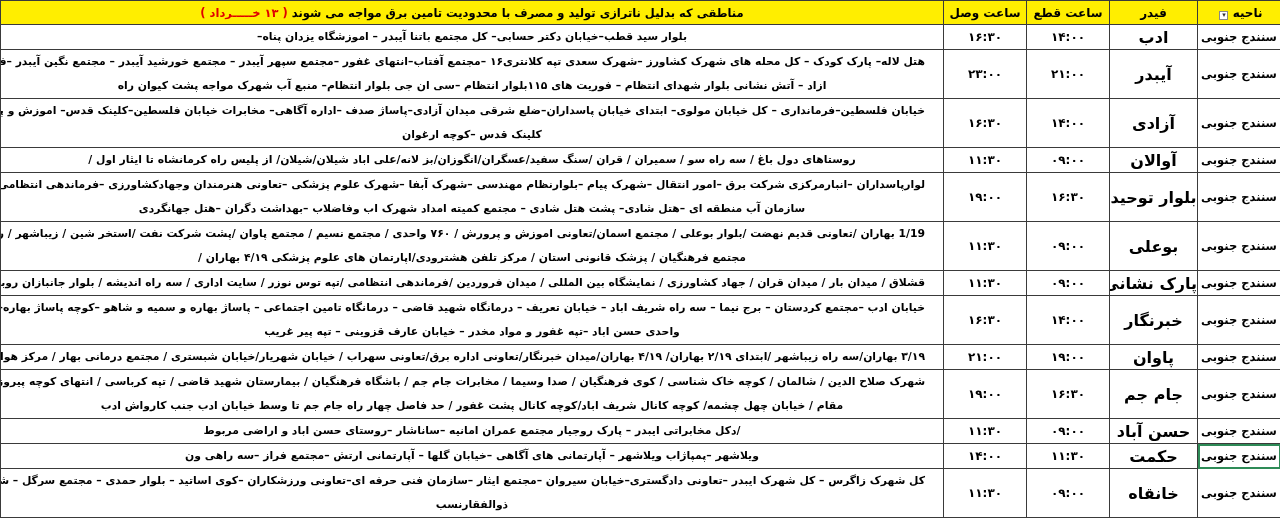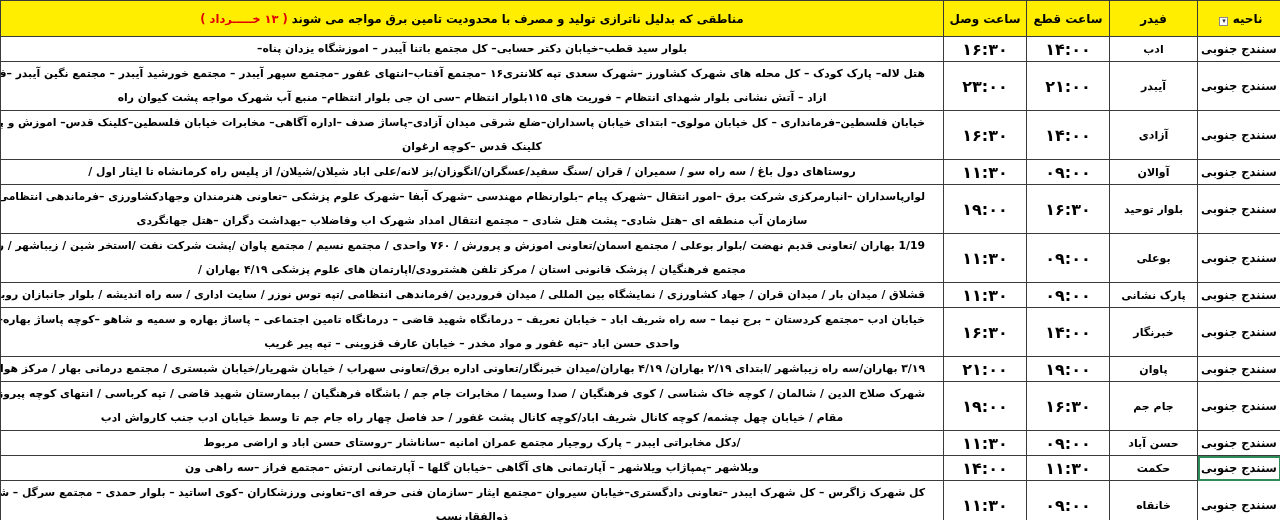--- a/index.html
+++ b/index.html
@@ -6,27 +6,27 @@
   html, body { width: 1280px; height: 520px; background: #ffffff; overflow: hidden; }
   body { font-family: "DejaVu Sans", sans-serif; color: #000; }
   table.sheet {
     width: 1280px; border-collapse: collapse; table-layout: fixed;
     direction: rtl; font-weight: bold;
   }
   table.sheet td, table.sheet th {
     border: 1px solid #3a3a3a; text-align: center; vertical-align: middle;
     overflow: hidden; white-space: nowrap;
   }
-  th { background: #ffee00; font-size: 12px; height: 36px; }
+  th { background: #ffee00; font-size: 12px; height: 24px; }
   th.areas { font-size: 11.5px; text-align: center; }
   th.areas .date { color: #e00000; }
   td { font-size: 11.5px; }
   td.region { font-size: 11.5px; }
-  td.feeder { font-size: 11px; }
-  td.time { font-size: 16px; letter-spacing: 0.5px; }
+  td.feeder { font-size: 16px; }
+  td.time { font-size: 12px; letter-spacing: 0.5px; }
   td.areas { text-align: right; padding: 0 18px; font-size: 10.8px; line-height: 24px; }
   td.areas div { white-space: nowrap; }
   td.areas div.center { text-align: center; }
   .filter-btn {
     display: inline-block; width: 9px; height: 9px; border: 1px solid #888;
     background: #fff; font-size: 7px; line-height: 7px; vertical-align: bottom;
     margin-left: 4px; color: #333;
   }
   td.region.selected { outline: 2px solid #2e8b57; outline-offset: -2px; }
 </style>
@@ -95,21 +95,21 @@
           <div>روستاهای دول باغ / سه راه سو / سمیران / قران /سنگ سفید/عسگران/انگوزان/بز لانه/علی اباد شیلان/شیلان/ از پلیس راه کرمانشاه تا ایثار اول /</div>
         </td>
       </tr>
       <tr style="height: 48px;">
         <td class="region">سنندج جنوبی</td>
         <td class="feeder">بلوار توحید</td>
         <td class="time">۱۶:۳۰</td>
         <td class="time">۱۹:۰۰</td>
         <td class="areas">
           <div>لوارپاسداران –انبارمرکزی شرکت برق –امور انتقال –شهرک پیام –بلوارنظام مهندسی –شهرک آبفا –شهرک علوم پزشکی –تعاونی هنرمندان وجهادکشاورزی –فرماندهی انتظامی سه راه شالمان –اداره منابع طبیعی–</div>
-          <div>سازمان آب منطقه ای –هتل شادی– پشت هتل شادی – مجتمع انتقال امداد شهرک اب وفاضلاب –بهداشت دگران –هتل جهانگردی</div>
+          <div>سازمان آب منطقه ای –هتل شادی– پشت هتل شادی – مجتمع کمیته امداد شهرک اب وفاضلاب –بهداشت دگران –هتل جهانگردی</div>
         </td>
       </tr>
       <tr style="height: 48px;">
         <td class="region">سنندج جنوبی</td>
         <td class="feeder">بوعلی</td>
         <td class="time">۰۹:۰۰</td>
         <td class="time">۱۱:۳۰</td>
         <td class="areas">
           <div>1/19 بهاران /تعاونی قدیم نهضت /بلوار بوعلی / مجتمع اسمان/تعاونی اموزش و پرورش / ۷۶۰ واحدی / مجتمع نسیم / مجتمع پاوان /پشت شرکت نفت /استخر شین / زیباشهر / روبروی مسجد سراج / کل زیبا شهر /</div>
           <div>مجتمع فرهنگیان / پزشک قانونی استان / مرکز تلفن هشترودی/اپارتمان های علوم پزشکی ۴/۱۹ بهاران /</div>

